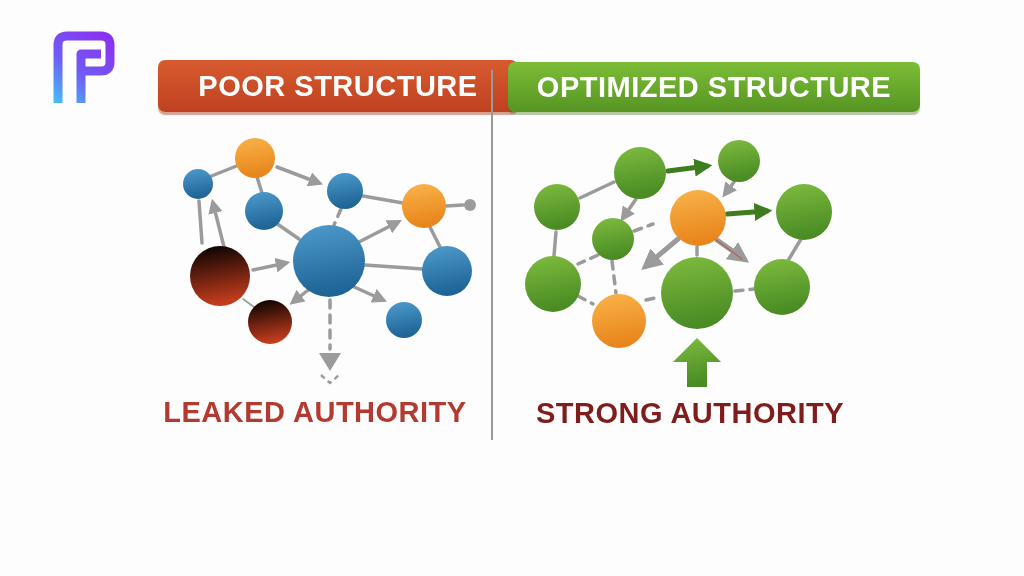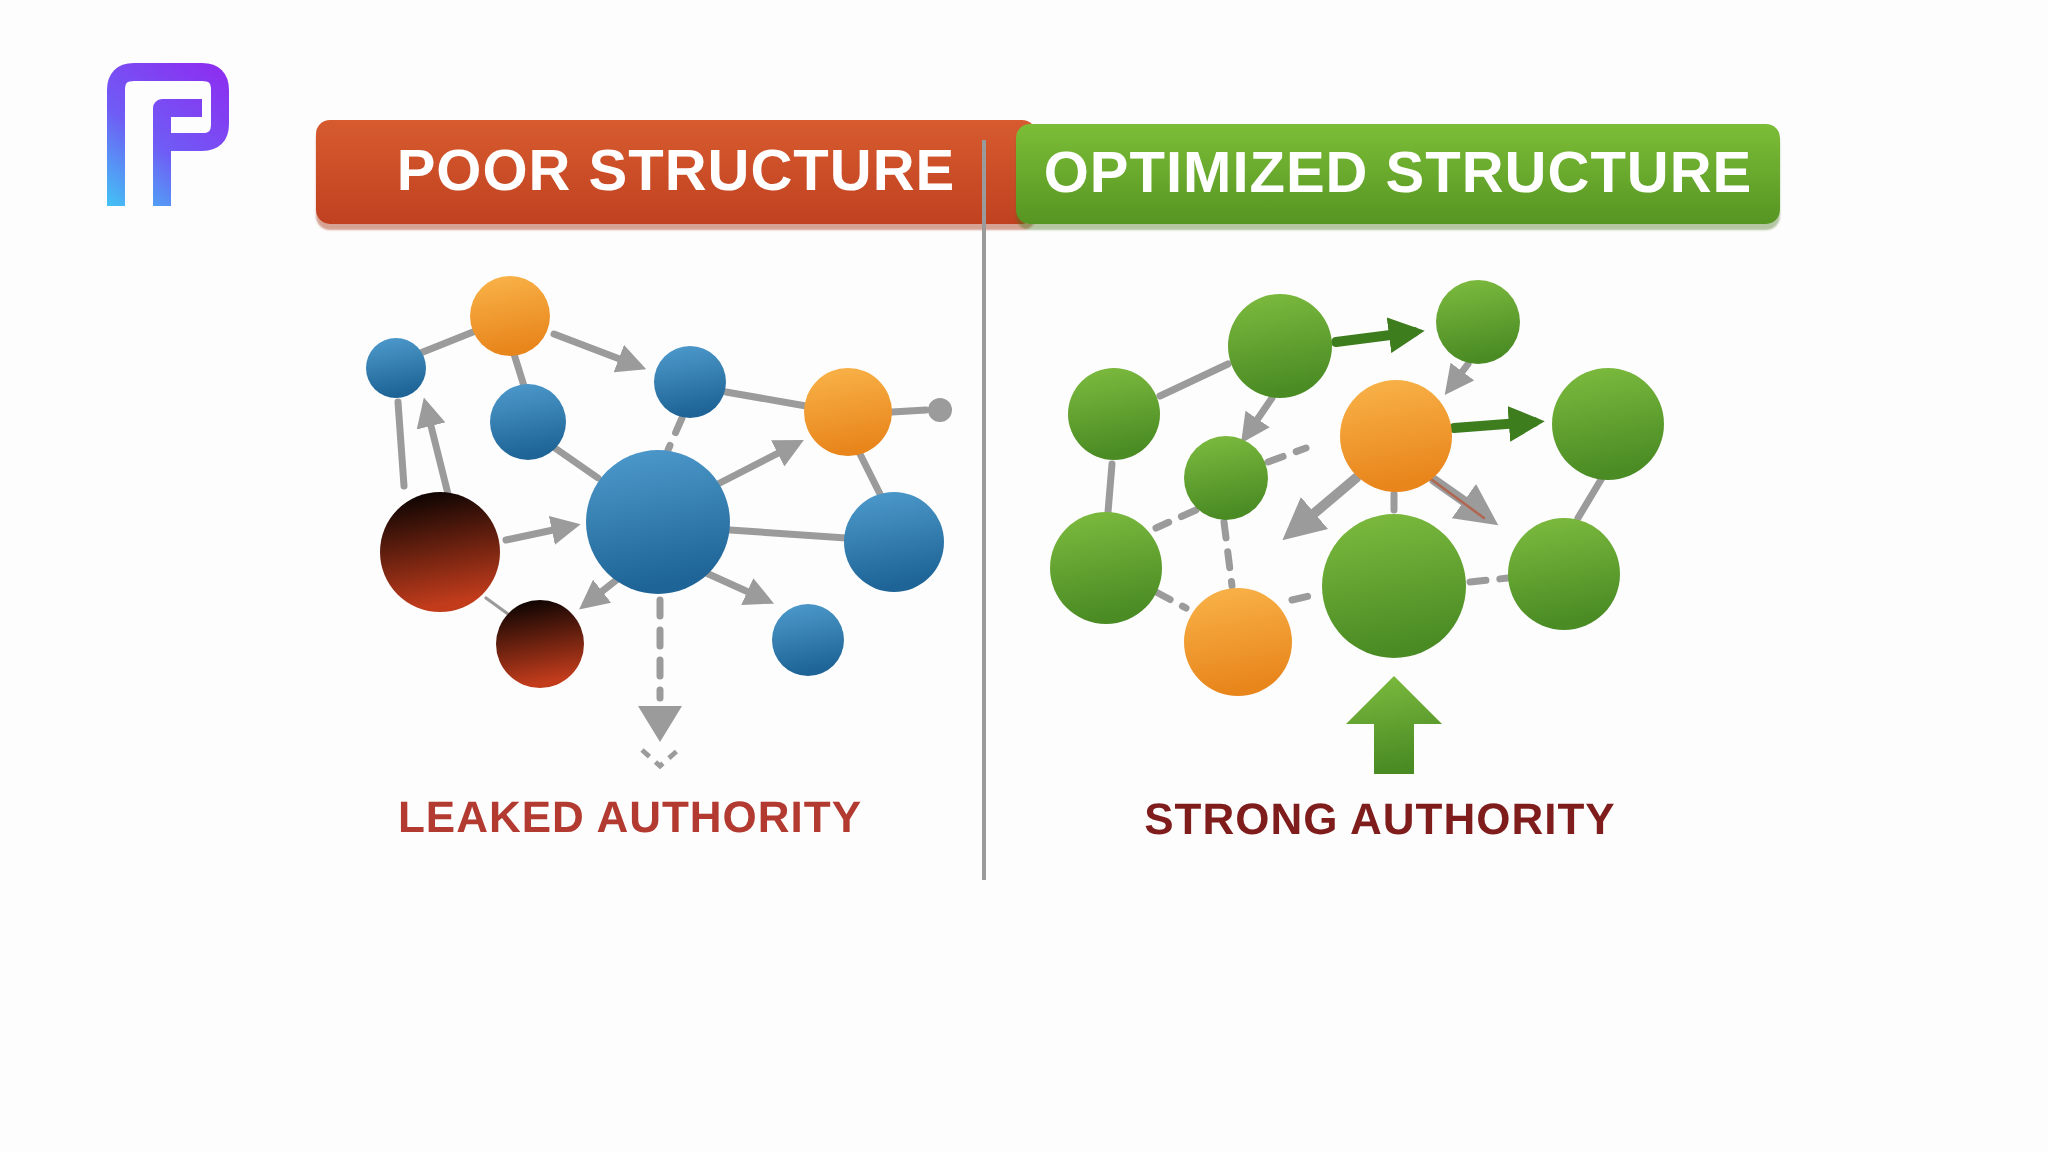--- a/index.html
+++ b/index.html
@@ -7,24 +7,24 @@
     width:1024px;height:576px;position:relative;overflow:hidden;
     background:#fdfdfd;
     font-family:"Liberation Sans", sans-serif;
   }
   .stage{position:absolute;inset:0;}
   .banner{
     position:absolute;display:flex;align-items:center;justify-content:center;
     border-radius:7px;color:#fff;font-weight:bold;font-size:29px;letter-spacing:.5px;
   }
   .banner.left{left:158px;top:60px;width:360px;height:52px;box-shadow:0 3px 1px rgba(165,50,18,.45);}
-  .banner.right{left:508px;top:62px;width:382px;height:50px;box-shadow:0 3px 1px rgba(70,115,25,.4);}
+  .banner.right{left:508px;top:62px;width:412px;height:50px;box-shadow:0 3px 1px rgba(70,115,25,.4);}
   .divider{position:absolute;left:491px;top:70px;width:2px;height:370px;}
   .caption{
-    position:absolute;text-align:center;font-weight:bold;font-size:22px;letter-spacing:.5px;
+    position:absolute;text-align:center;font-weight:bold;font-size:29px;letter-spacing:.5px;
   }
   .caption.left{left:150px;top:396px;width:330px;}
   .caption.right{left:510px;top:397px;width:360px;}
   svg.graph{position:absolute;}
   #left-graph{left:150px;top:125px;width:330px;height:265px;}
   #right-graph{left:510px;top:125px;width:370px;height:270px;}
   #logo{position:absolute;left:25px;top:13px;width:92px;height:98px;}
 </style>
 </head>
 <body>

